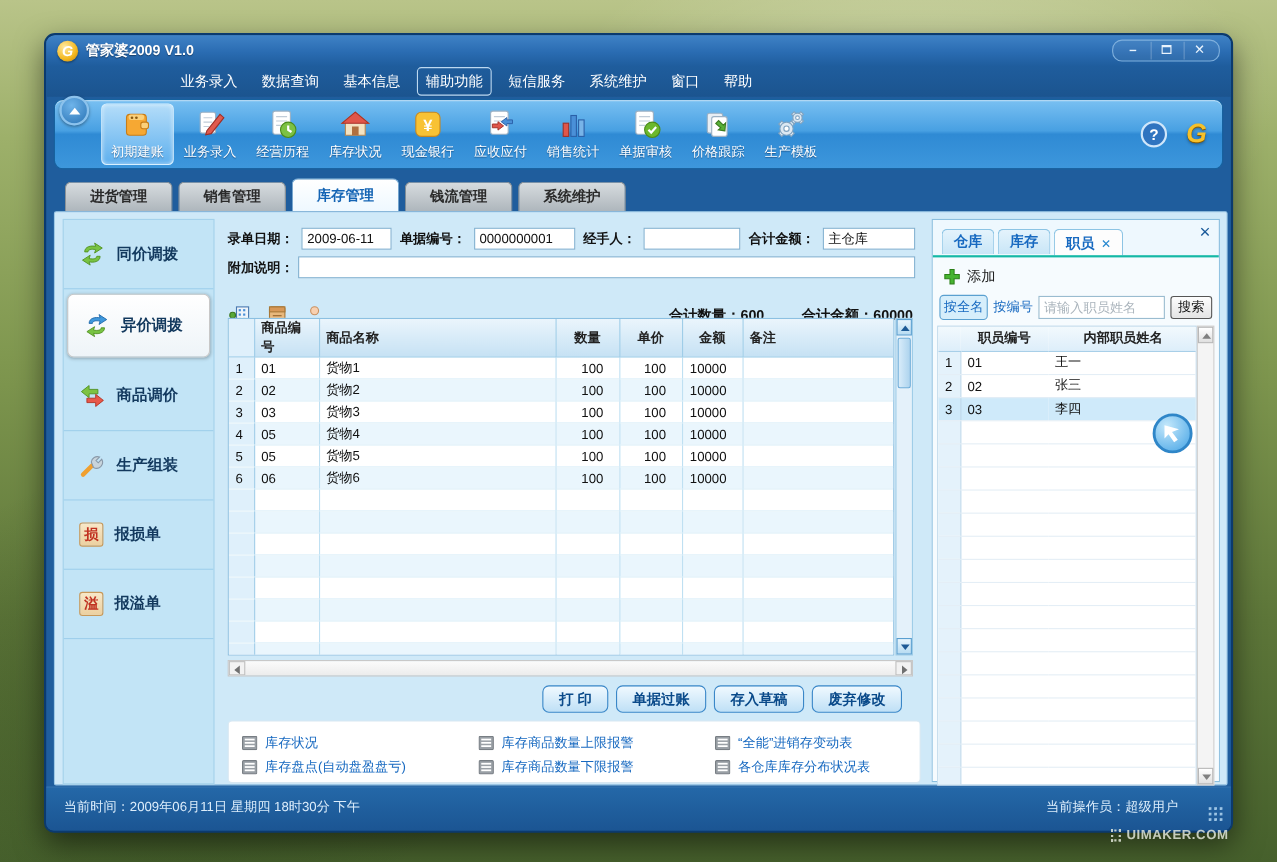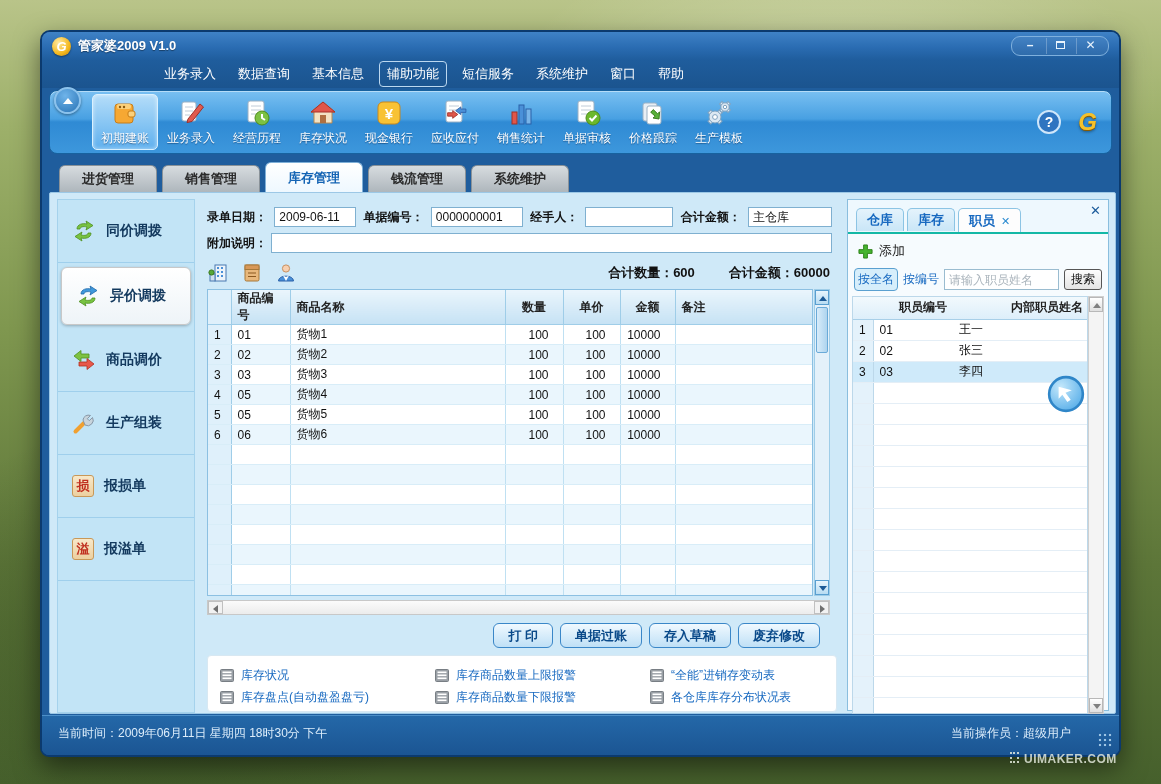--- a/index.html
+++ b/index.html
@@ -78,21 +78,21 @@
   .char-box { width:22px; height:22px; border-radius:3px; background:linear-gradient(180deg,#f8e8c8,#ecd0a0);
     border:1px solid #c89858; color:#c03020; font-size:13px; font-weight:bold; text-align:center; line-height:20px; }
 
   
   .main { position:absolute; left:152px; top:6px; width:640px; height:514px; }
   .frow { position:absolute; left:5px; right:10px; display:flex; align-items:center; }
   .frow1 { top:8px; justify-content:space-between; }
   .frow2 { top:34px; }
   .flabel { font-size:12px; font-weight:bold; color:#111; white-space:nowrap; }
   .finput { height:20px; border:1px solid #7fb0d0; background:#fff; font-size:12px; padding:0 4px; color:#111; }
-  .icons-row { position:absolute; left:5px; right:12px; top:62px; height:24px; display:flex; align-items:center; gap:12px; }
+  .icons-row { position:absolute; left:5px; right:12px; top:76px; height:24px; display:flex; align-items:center; gap:12px; }
   .totals { margin-left:auto; display:flex; gap:34px; font-size:13px; font-weight:bold; color:#111; }
 
   
   .items-wrap { position:absolute; left:5px; top:90px; width:606px; height:307px; background:#fff;
     border:1px solid #8cc0e2; overflow:hidden; }
   table.items { border-collapse:collapse; table-layout:fixed; width:606px; }
   table.items th { height:26px; font-size:12px; font-weight:bold; color:#222;
     background:linear-gradient(180deg,#eaf5fc,#c6e2f4); border-right:1px solid #9fcde8;
     border-bottom:1px solid #9fcde8; text-align:left; padding:0 6px; }
   table.items th.c { text-align:center; }
@@ -150,21 +150,21 @@
   .seg.boxed { border:1px solid #5aa0d0; border-radius:4px; background:#d6eefb; padding:2px 3px; }
   .rp-input { flex:1; height:21px; border:1px solid #9abcd0; background:#fff; font-size:12px; padding:0 4px; min-width:0; }
   .rp-input::placeholder { color:#aab4bc; }
   .search-btn { height:21px; padding:0 6px; border:1px solid #555; border-radius:3px;
     background:linear-gradient(180deg,#fdfdfd,#e4e4e4); font-size:12px; font-weight:normal; color:#111;
     display:flex; align-items:center; white-space:nowrap; }
 
   .rp-tablewrap { position:absolute; left:4px; top:62px; width:236px; height:418px; background:#fff;
     border:1px solid #bcd8ea; overflow:hidden; }
   table.staff { border-collapse:collapse; table-layout:fixed; width:236px; }
-  table.staff th { height:22px; font-size:12px; font-weight:bold; color:#222; text-align:right;
+  table.staff th { height:22px; font-size:12px; font-weight:bold; color:#222; text-align:center;
     background:linear-gradient(180deg,#f2f9fd,#ddeefa); border-bottom:1px solid #a8cfe8; padding:0 6px; }
   table.staff td { height:21px; font-size:12px; color:#111; border-bottom:1px solid #e4eef6; padding:0 6px; }
   table.staff td:first-child { background:#e4f2fb; border-right:1px solid #bcd8ea; }
   table.staff tr.sel td { background:#cfeafa; }
   table.staff tr.sel td:first-child { background:#cfeafa; }
   .rp-vscroll { position:absolute; right:4px; top:62px; width:16px; height:418px; background:#f4f4f4; border:1px solid #d0d0d0; }
   .rp-vs-btn { position:absolute; left:0; width:14px; height:15px; background:linear-gradient(180deg,#fff,#e0e0e0); border:1px solid #b8b8b8; }
   .rp-vs-btn.up { top:0; } .rp-vs-btn.down { bottom:0; }
   .rp-vs-btn::after { content:""; position:absolute; left:3px; top:5px; }
   .rp-vs-btn.up::after { border-left:4px solid transparent; border-right:4px solid transparent; border-bottom:5px solid #808080; }
@@ -173,21 +173,21 @@
 
   
   .statusbar { position:absolute; left:0; right:0; bottom:0; height:40px; border-radius:0 0 7px 7px;
     background:linear-gradient(180deg,#2468a8,#1b5593); border-top:1px solid #4c8fc8;
     display:flex; align-items:center; justify-content:space-between; padding:0 48px 4px 16px;
     color:#dcedfb; font-size:12px; }
   .grip { position:absolute; right:6px; bottom:7px; width:15px; height:15px;
     background-image:radial-gradient(circle at 2px 2px,#9cc4e4 1.2px,transparent 1.6px);
     background-size:5px 5px; }
 
-  .watermark { position:absolute; left:1010px; top:752px; display:flex; gap:5px;
+  .watermark { position:absolute; left:1010px; top:752px; display:flex; align-items:center; gap:5px;
     color:rgba(235,240,228,.8); font-size:12px; font-weight:bold; letter-spacing:.5px; }
   .wm-ico { display:inline-block; width:9px; height:11px; border:2px dotted rgba(235,240,228,.8); }
 </style>
 </head>
 <body>
 
 <div class="screen">
   <div class="window">
 
     <div class="titlebar">

